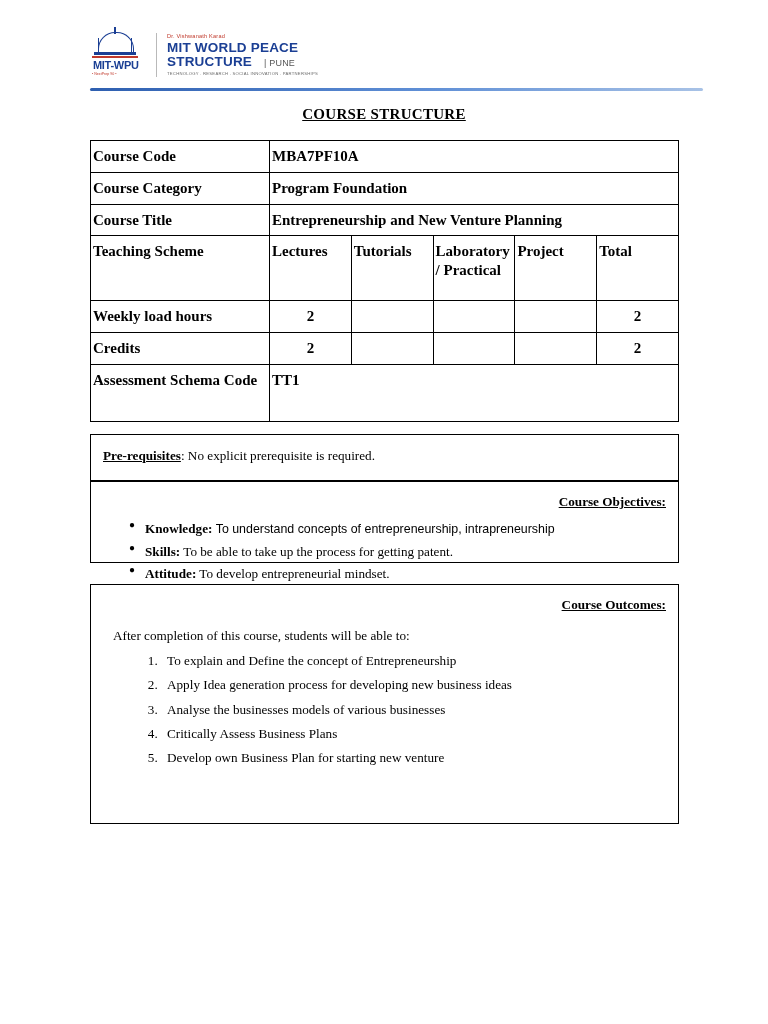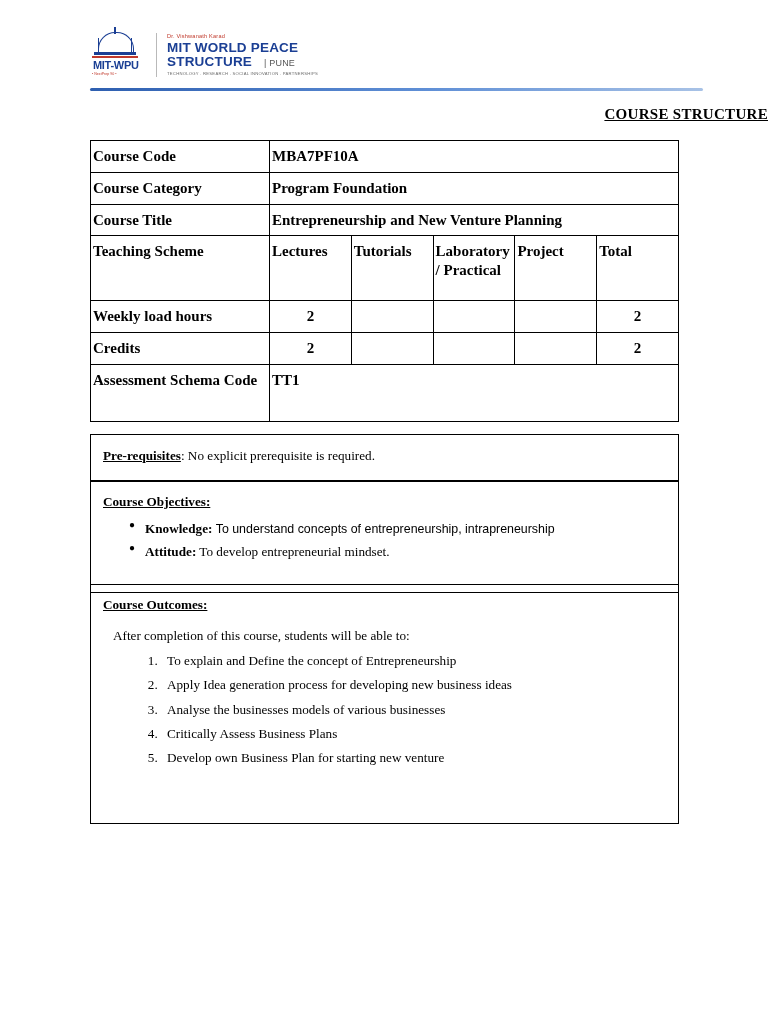--- a/index.html
+++ b/index.html
@@ -151,21 +151,21 @@
     background: linear-gradient(to right, #2e5fb0 0%, #5f8fd6 55%, #a8c2e6 100%);
     border-radius: 2px;
   }
 
   
   .doc-title {
     position: absolute;
     top: 106px;
     left: 0;
     width: 768px;
-    text-align: right;
+    text-align: center;
     font-size: 15px;
     font-weight: bold;
     text-decoration: underline;
     letter-spacing: 0.3px;
   }
 
   
   .course-table {
     position: absolute;
     left: 90px;
@@ -208,24 +208,24 @@
     position: absolute;
     left: 90px;
     width: 589px;
     border: 1px solid #000000;
     box-sizing: border-box;
     padding: 10px 12px 12px 12px;
     font-size: 13.2px;
     line-height: 1.45;
   }
   .block.prereq { top: 434px; height: 47px; padding-top: 11px; }
-  .block.objectives { top: 481px; height: 112px; }
+  .block.objectives { top: 481px; height: 82px; }
   .block.outcomes { top: 584px; height: 240px; }
 
-  .u-bold { font-weight: bold; text-decoration: underline; }
+  .u-bold { font-weight: bold; text-decoration: underline; text-align: right; }
   .b { font-weight: bold; }
 
   ul.bullets {
     margin: 8px 0 0 0;
     padding-left: 42px;
     list-style: none;
   }
   ul.bullets li {
     position: relative;
     margin-bottom: 3px;
@@ -335,20 +335,24 @@
   </div>
 
   <div class="block objectives">
     <div class="u-bold">Course Objectives:</div>
     <ul class="bullets">
       <li>
         <span class="b">Knowledge:</span>
         <span class="sans">To understand concepts of entrepreneurship, intrapreneurship</span>
       </li>
       <li>
+        <span class="b">Skills:</span>
+        <span>To be able to take up the process for getting patent.</span>
+      </li>
+      <li>
         <span class="b">Attitude:</span>
         <span>To develop entrepreneurial mindset.</span>
       </li>
     </ul>
   </div>
 
   <div class="block outcomes">
     <div class="u-bold">Course Outcomes:</div>
     <div class="outcomes-intro">After completion of this course, students will be able to:</div>
     <ol class="numbered">

